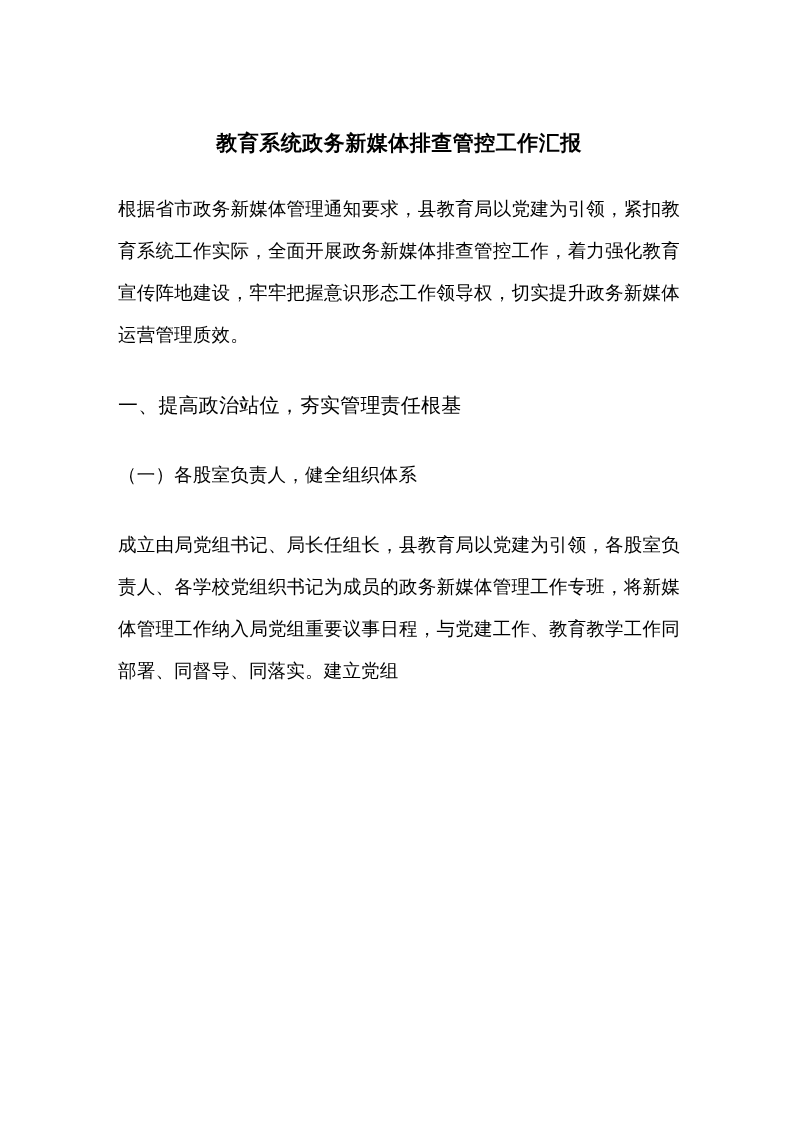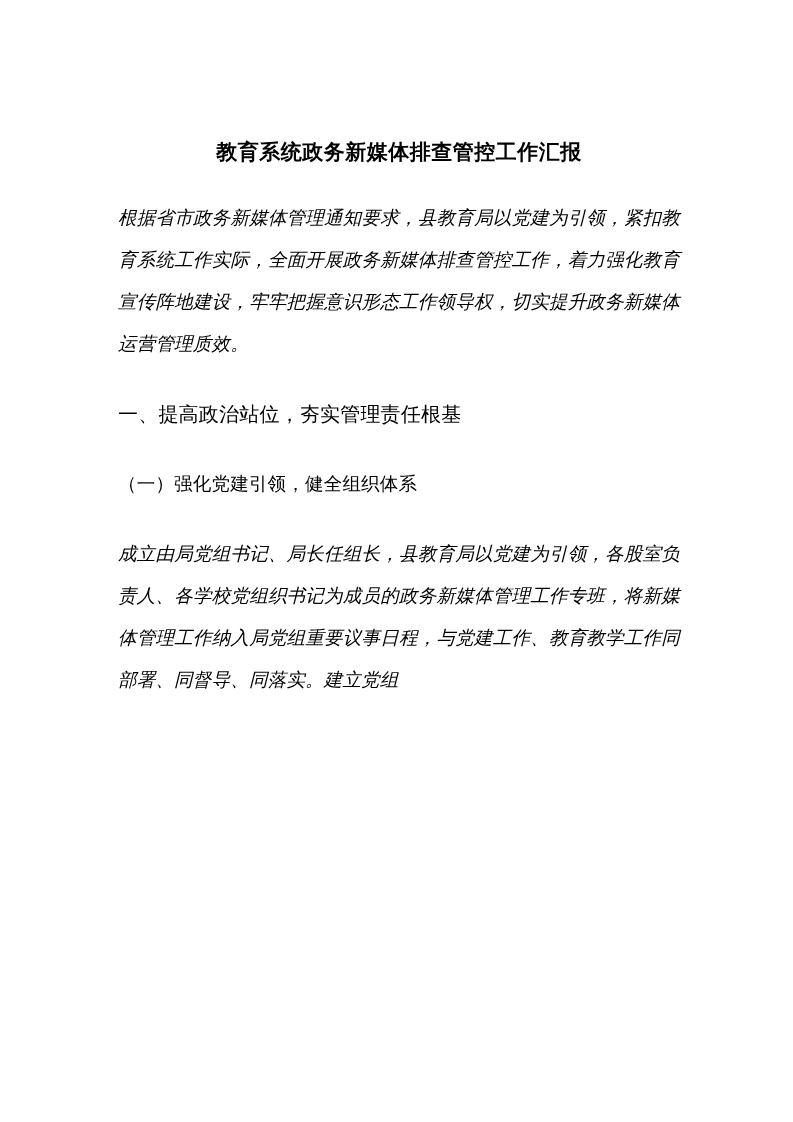--- a/index.html
+++ b/index.html
@@ -9,21 +9,21 @@
     background: #ffffff;
   }
   body {
     font-family: "Liberation Serif", "DejaVu Serif", serif;
     color: #000000;
   }
   .page {
     position: relative;
     width: 793px;
     height: 964px;
-    margin: 17px auto;
+    margin: 8px auto;
     background: #ffffff;
     box-sizing: border-box;
     overflow: hidden;
   }
   .content {
     position: absolute;
     left: 118px;
     top: 118px;
     width: 562px;
   }
@@ -35,21 +35,20 @@
     line-height: 34px;
     margin: 0 0 28px 0;
   }
   .para {
     font-size: 18.5px;
     line-height: 42px;
     text-align: justify;
     text-justify: inter-ideograph;
     margin: 0;
     letter-spacing: 0.2px;
-    font-style: italic;
   }
   .heading-1 {
     font-size: 20px;
     line-height: 42px;
     margin: 0;
     letter-spacing: 0.2px;
   }
   .heading-2 {
     font-size: 18.5px;
     line-height: 42px;
@@ -66,18 +65,18 @@
 <div class="page">
   <div class="content">
 
     <h1 class="doc-title">教育系统政务新媒体排查管控工作汇报</h1>
 
     <p class="para">根据省市政务新媒体管理通知要求，县教育局以党建为引领，紧扣教育系统工作实际，全面开展政务新媒体排查管控工作，着力强化教育宣传阵地建设，牢牢把握意识形态工作领导权，切实提升政务新媒体运营管理质效。</p>
 
     <p class="heading-1 block-gap">一、提高政治站位，夯实管理责任根基</p>
 
 
-    <p class="heading-2 block-gap">（一）强化党建引领，健全组织体系</p>
+    <p class="heading-2 block-gap">（一）各股室负责人，健全组织体系</p>
 
     <p class="para block-gap">成立由局党组书记、局长任组长，县教育局以党建为引领，各股室负责人、各学校党组织书记为成员的政务新媒体管理工作专班，将新媒体管理工作纳入局党组重要议事日程，与党建工作、教育教学工作同部署、同督导、同落实。建立党组</p>
 
   </div>
 </div>
 
 </body></html>

